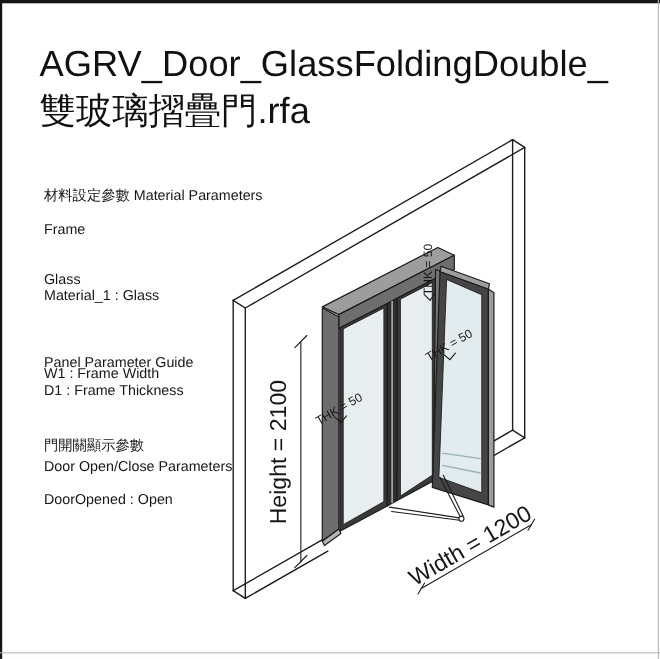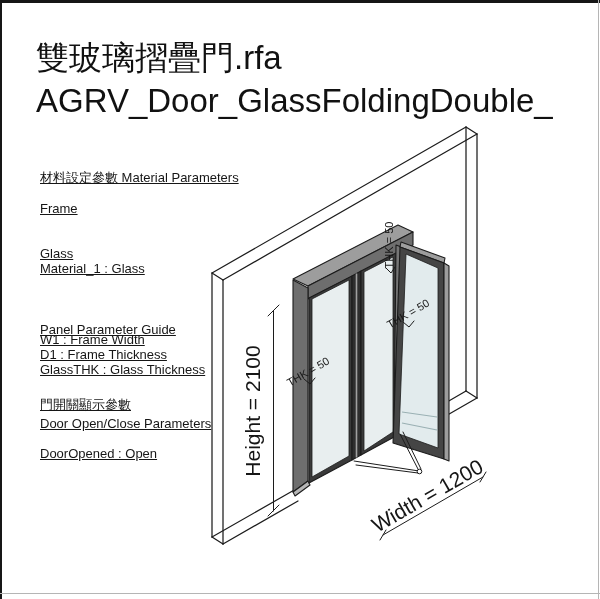--- a/index.html
+++ b/index.html
@@ -5,51 +5,50 @@
   html,body{margin:0;padding:0;background:#e8e8e8;}
   .page{
     position:relative;width:600px;height:599px;background:#fff;
     font-family:"Liberation Sans",sans-serif;color:#161616;overflow:hidden;
   }
   .border-top{position:absolute;top:0;left:0;right:0;height:3px;background:#161616;}
   .border-left{position:absolute;top:0;left:0;bottom:0;width:2px;background:#161616;}
   .border-right{position:absolute;top:0;right:1px;bottom:0;width:1px;background:#b5b5b5;}
   .border-bottom{position:absolute;top:593px;left:0;right:0;height:1px;background:#b5b5b5;}
   .title{position:absolute;left:36px;top:36px;font-size:33px;line-height:43px;color:#111;letter-spacing:0;white-space:nowrap;}
-  .note{position:absolute;left:40px;font-size:13px;line-height:15px;color:#161616;white-space:nowrap;text-decoration:underline;}
+  .note{position:absolute;left:40px;font-size:13px;line-height:15px;color:#161616;white-space:nowrap;}
   svg{position:absolute;left:0;top:0;}
   svg text{font-family:"Liberation Sans",sans-serif;fill:#161616;}
   svg .dim-text{font-size:21px;}
   svg .thk-text{font-size:11px;}
   .ln{stroke:#1c1c1c;stroke-width:1.25;fill:none;stroke-linecap:round;}
   .thin{stroke:#1c1c1c;stroke-width:1;fill:none;stroke-linecap:round;}
   .shape{stroke:#1c1c1c;stroke-width:1.1;stroke-linejoin:round;}
 </style>
 </head>
 <body>
 
 <div class="page">
   <div class="border-top"></div>
   <div class="border-left"></div>
   <div class="border-right"></div>
   <div class="border-bottom"></div>
 
   <div class="title">
+    <div>AGRV_Door_GlassFoldingDouble_</div>
     <div>雙玻璃摺疊門.rfa</div>
-    <div>AGRV_Door_GlassFoldingDouble_</div>
   </div>
 
   <div class="note" style="top:170px">材料設定參數 Material Parameters</div>
   <div class="note" style="top:201px">Frame</div>
   <div class="note" style="top:246px">Glass</div>
   <div class="note" style="top:261px">Material_1 : Glass</div>
   <div class="note" style="top:322px">Panel Parameter Guide</div>
   <div class="note" style="top:332px">W1 : Frame Width</div>
   <div class="note" style="top:347px">D1 : Frame Thickness</div>
-  <div class="note" style="top:362px">GlassTHK : Glass Thickness</div>
   <div class="note" style="top:397px">門開關顯示參數</div>
   <div class="note" style="top:416px">Door Open/Close Parameters</div>
   <div class="note" style="top:446px">DoorOpened : Open</div>
 
   <svg width="600" height="599" viewBox="0 0 600 599">
 
     <g>
       <polygon points="212,273 466,127 477,134 223,280" fill="#ffffff"></polygon>
       <polygon points="212,273 223,280 223,544 212,537" fill="#ffffff"></polygon>
       <polygon points="223,280 477,134 477,398 223,544" fill="#ffffff"></polygon>

